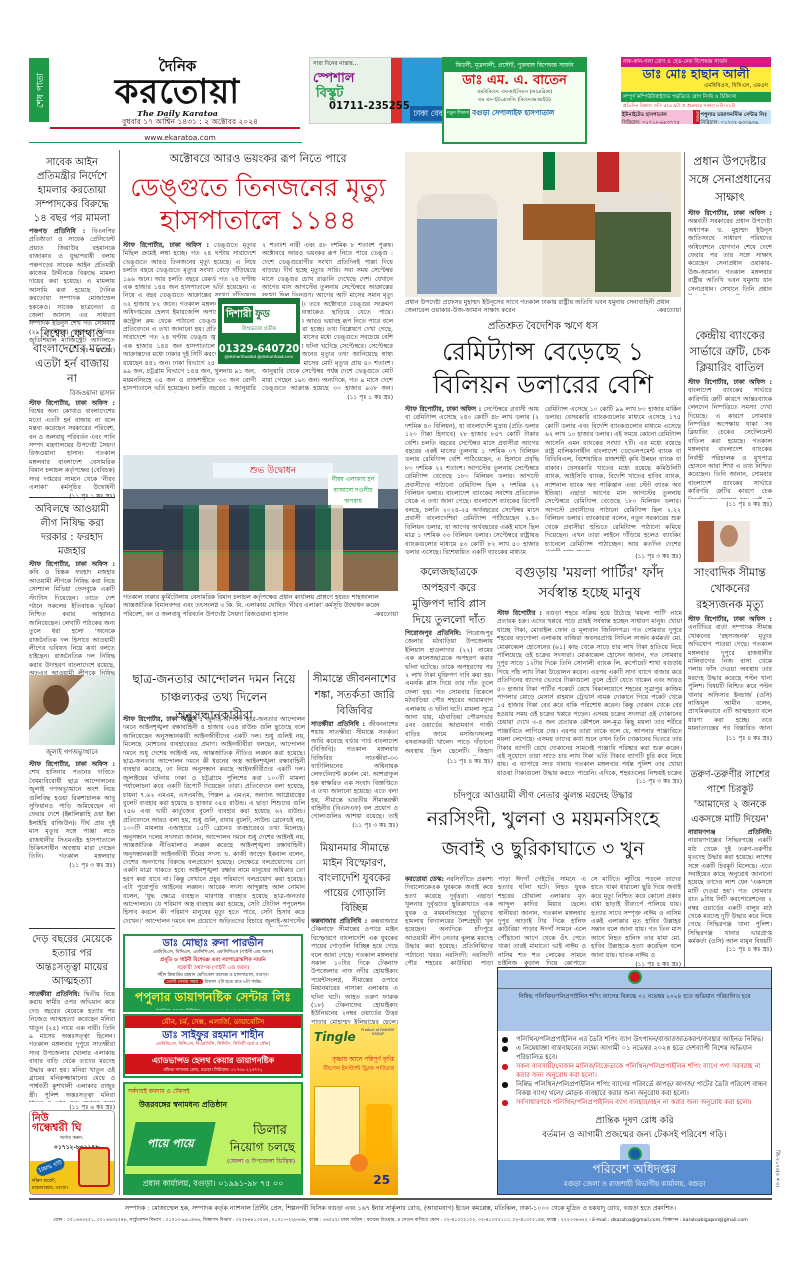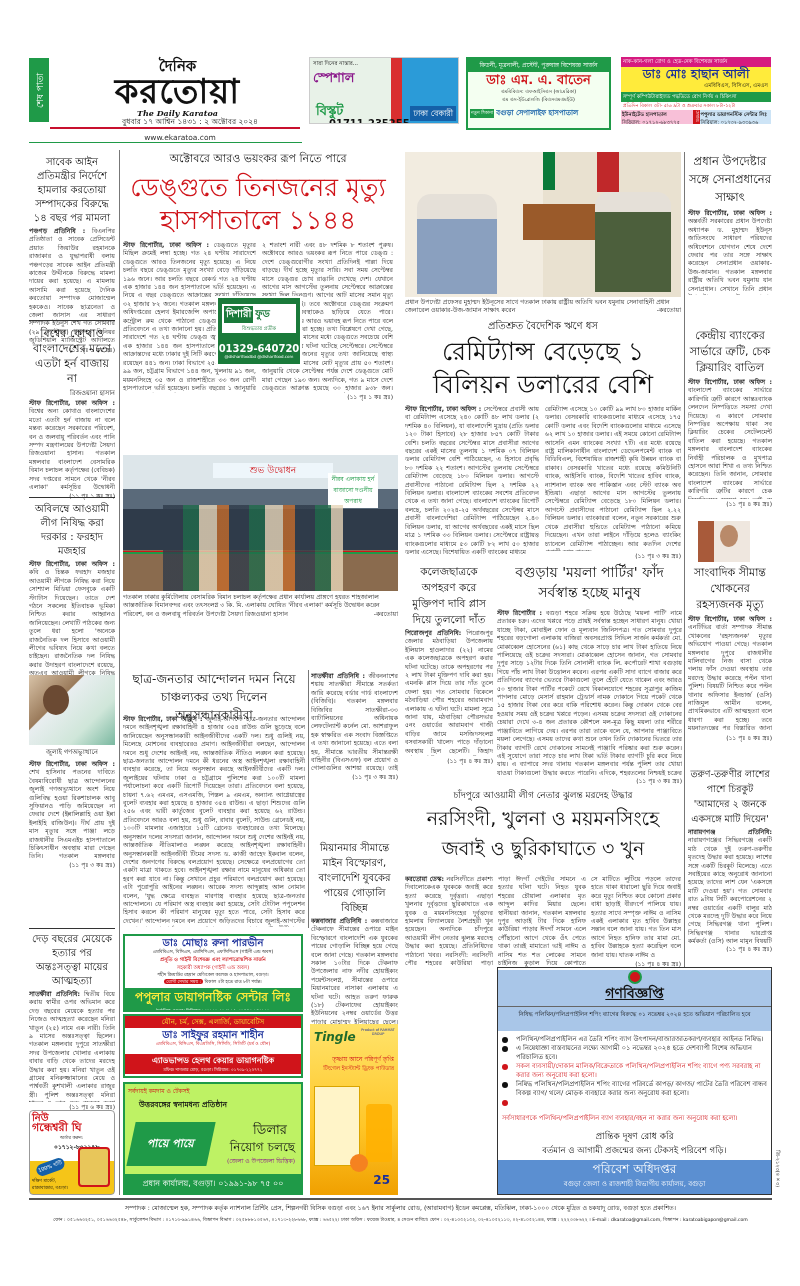--- a/index.html
+++ b/index.html
@@ -29,25 +29,25 @@
   <div class="serif" style="font-size:8px;font-style:italic;font-weight:bold;">The Daily Karatoa</div>
 </div>
 <div class="abs" style="left:90px;top:116px;width:200px;text-align:center;font-size:7.5px;">বুধবার ১৭ আশ্বিন ১৪৩১ : ২ অক্টোবর ২০২৪</div>
 <div class="abs rule" style="left:50px;top:127px;width:250px;height:2px;background:#c8102e;"></div>
 <div class="abs" style="left:130px;top:133px;width:100px;text-align:center;font-size:7.5px;color:#333;">www.ekaratoa.com</div>
 <div class="abs rule" style="left:29px;top:142px;width:273px;height:1px;background:#1f9a48;"></div>
 
 <div class="abs ad" style="left:309px;top:57px;width:150px;height:67px;background:linear-gradient(90deg,#e8f2e8 0 55%,#d92f2f 55% 62%,#2b9bd8 62%);border:1px solid #ccc;">
   <div style="font-size:5.5px;padding:2px 3px;">সারা দিনের নাস্তার...</div>
   <div style="font-size:13px;color:#8b1a8b;font-weight:bold;padding-left:3px;line-height:15px;">স্পেশাল</div>
-  <div style="font-size:13px;color:#1f9a48;font-weight:bold;padding-left:6px;line-height:15px;margin-top:18px;">বিস্কুট</div>
+  <div style="font-size:13px;color:#1f9a48;font-weight:bold;padding-left:6px;line-height:15px;">বিস্কুট</div>
   <div style="font-size:10px;font-weight:bold;padding-left:19px;">01711-235255</div>
   <div style="position:absolute;right:2px;bottom:2px;font-size:8px;color:#fff;background:#1560a8;padding:1px 3px;">ঢাকা বেকারী</div>
 </div>
-<div class="abs ad" style="left:466px;top:57px;width:145px;height:73px;border:2px solid #1f9a48;background:#f4fff1;">
+<div class="abs ad" style="left:442px;top:57px;width:145px;height:87px;border:2px solid #1f9a48;background:#f4fff1;">
   <div style="background:#1f9a48;color:#fff;font-size:6px;padding:1px 2px;text-align:center;">কিডনী, মূত্রনালী, প্রস্টেট, পুরুষাঙ্গ বিশেষজ্ঞ সার্জন</div>
   <div style="color:#d0141a;font-size:13px;text-align:center;font-weight:bold;line-height:16px;">ডাঃ এম. এ. বাতেন</div>
   <div style="font-size:4.8px;text-align:center;">এমবিবিএস: এফআইসিএস (আমেরিকা)</div>
   <div style="font-size:4.8px;text-align:center;">এম এস-ইউরোলজি (বিএসএমএমইউ)</div>
   <div style="display:flex;align-items:center;gap:2px;margin-top:3px;padding:0 2px;">
     <span style="background:#1f9a48;color:#fff;font-size:4.5px;padding:1px;">নতুন ঠিকানা</span>
     <span style="font-size:7px;color:#1560a8;font-weight:bold;">বগুড়া সেপালাইফ হাসপাতাল</span>
   </div>
 </div>
 <div class="abs ad" style="left:621px;top:57px;width:150px;height:67px;background:#ffeb3b;">
@@ -152,20 +152,21 @@
   <h2 class="hl" style="font-size:12px;line-height:18px;">ছাত্র-জনতার আন্দোলন দমন নিয়ে</h2>
   <h2 class="hl" style="font-size:12px;line-height:18px;">চাঞ্চল্যকর তথ্য দিলেন অনুসন্ধানকারীরা</h2>
 </div>
 <div class="abs txt" style="left:123px;top:715px;width:182px;height:212px;">
   <b>স্টাফ রিপোর্টার, ঢাকা অফিস :</b> <span>জুলাই-আগস্টে ছাত্র-জনতার আন্দোলন দমনে আইনশৃঙ্খলা রক্ষাবাহিনী ৪ হাজার ৩৫৪ রাউন্ড গুলি ছুড়েছে বলে জানিয়েছেন অনুসন্ধানকারী আইনজীবীদের একটি দল। শুধু গুলিই নয়, মিলেছে মোশনের ব্যবহারেরও প্রমাণ। আইনজীবীরা বলছেন, আন্দোলন দমনে শুধু দেশের আইনই নয়, আন্তর্জাতিক নীতিও লঙ্ঘন করা হয়েছে। ছাত্র-জনতার আন্দোলন দমনে কী ধরনের অস্ত্র আইনশৃঙ্খলা রক্ষাবাহিনী ব্যবহার করেছে, তা নিয়ে অনুসন্ধান করছে আইনজীবীদের একটি দল। জুলাইয়ের ঘটনায় ঢাকা ও চট্টগ্রামে পুলিশের করা ১০০টি মামলা পর্যালোচনা করে একটি রিপোর্ট দিয়েছেন তারা। প্রতিবেদনে বলা হয়েছে, চায়না ৭.৬২ এমএম, এসএমজি, পিস্তল ৯ এমএম, অন্যান্য আগ্নেয়াস্ত্রের বুলেট ব্যবহার করা হয়েছে ৪ হাজার ৩৫৪ রাউন্ড। এ ছাড়া শিশুদের গুলি ২৫৬ এবং ভারী কার্তুজের বুলেট ব্যবহার করা হয়েছে ৬২ রাউন্ড। প্রতিবেদনে আরও বলা হয়, শুধু গুলি, রাবার বুলেট, সাউন্ড গ্রেনেডই নয়, ১০০টি মামলার এজাহারে ১৫টি গ্রেনেড ব্যবহারেরও তথ্য মিলেছে। অনুসন্ধান দলের সদস্যরা জানান, আন্দোলন দমনে শুধু দেশের আইনই নয়, আন্তর্জাতিক নীতিমালাও লঙ্ঘন করেছে আইনশৃঙ্খলা রক্ষাবাহিনী। অনুসন্ধানকারী আইনজীবী টিমের সদস্য ড. কাজী জাহেদ ইকবাল বলেন, দেশের জনগণের বিরুদ্ধে বলপ্রয়োগ হয়েছে। সেক্ষেত্রে বলপ্রয়োগের তো একটা মাত্রা থাকতে হবে। আইনশৃঙ্খলা রক্ষার নামে মানুষের অধিকার তো হরণ করা যাবে না। কিন্তু সেখানে প্রচুর পরিমাণে বলপ্রয়োগ করা হয়েছে। এটা পুরোপুরি আইনের লঙ্ঘন। আরেক সদস্য আব্দুল্লাহ আল নোমান বলেন, 'যুদ্ধ ক্ষেত্রে ব্যবহৃত মারণাস্ত্র ব্যবহার হয়েছে ছাত্র-জনতার আন্দোলনে। যে পরিমাণ অস্ত্র ব্যবহার করা হয়েছে, সেটা টোটাল পপুলেশন হিসাব করলে কী পরিমাণ মানুষের মৃত্যু হতে পারে, সেটা হিসাব করে দেখেন।' আন্দোলন দমনে বল প্রয়োগে জড়িতদের বিচারে জুলাই-আগস্টের সব মামলার তথ্য পর্যায়ক্রমে তুলে ধরা হবে বলেও জানান আইনজীবীরা।</span>
 </div>
 
 <div class="abs rule" style="left:308px;top:670px;width:1px;height:258px;background:#777;"></div>
 
 <div class="abs" style="left:311px;top:670px;width:87px;">
+  <h3 class="hl" style="font-size:10.5px;line-height:16px;">সীমান্তে জীবননাশের শঙ্কা, সতর্কতা জারি বিজিবির</h3>
   <div class="txt" style="height:100px;margin-top:2px;"><b>সাতক্ষীরা প্রতিনিধি :</b> <span>জীবননাশের শঙ্কায় সাতক্ষীরা সীমান্তে সতর্কতা জারি করেছে বর্ডার গার্ড বাংলাদেশ (বিজিবি)। গতকাল মঙ্গলবার বিজিবির সাতক্ষীরা-৩৩ ব্যাটালিয়নের অধিনায়ক লেফটেন্যান্ট কর্নেল মো. আশরাফুল হক স্বাক্ষরিত এক সংবাদ বিজ্ঞপ্তিতে এ তথ্য জানানো হয়েছে। এতে বলা হয়, সীমান্তে ভারতীয় সীমান্তরক্ষী বাহিনীর (বিএসএফ) বল প্রয়োগ ও গোলাগুলির আশঙ্কা রয়েছে। তাই বাংলাদেশি নাগরিক অবৈধভাবে সীমান্ত অতিক্রম করলে বিএসএফ কর্তৃক জীবন</span></div>
   <div class="cont">(১১ পৃঃ ৩ কঃ দ্রঃ)</div>
 </div>
 <div class="abs" style="left:311px;top:840px;width:87px;">
   <h3 class="hl" style="font-size:10px;line-height:15px;">মিয়ানমার সীমান্তে মাইন বিস্ফোরণ, বাংলাদেশি যুবকের পায়ের গোড়ালি বিচ্ছিন্ন</h3>
   <div class="txt" style="height:110px;margin-top:2px;"><b>কক্সবাজার প্রতিনিধি :</b> <span>কক্সবাজারে টেকনাফে সীমান্তের ওপারে মাইন বিস্ফোরণে বাংলাদেশি এক যুবকের পায়ের গোড়ালি বিচ্ছিন্ন হয়ে গেছে বলে জানা গেছে। গতকাল মঙ্গলবার সকাল ১০টার দিকে টেকনাফ উপজেলার নাফ নদীর হোয়াইক্যং পয়েন্টসংলগ্ন, সীমান্তের ওপারে মিয়ানমারের নাসাকা এলাকায় এ ঘটনা ঘটে। আহত তরুণ ফারুক (১৮) টেকনাফের হোয়াইক্যং ইউনিয়নের ২নম্বর ওয়ার্ডের উত্তর পাড়ার মোহাম্মদ ইলিয়াছের ছেলে। হোয়াইক্যং ইউপি চেয়ারম্যান নুর আহমদ</span></div>
   <div class="cont">(১১ পৃঃ ৩ কঃ দ্রঃ)</div>
 </div>
 
 <div class="abs ad" style="left:123px;top:934px;width:180px;height:78px;border:2px solid #1f9a48;background:#fff;text-align:center;">
@@ -283,41 +284,40 @@
   <span>পাড়া ঈদগাঁ গেইটের সামনে এ হত্যার ঘটনা ঘটে। নিহত যুবক শহরের চৌয়ালা এলাকার মৃত আব্দুল কাদির মিয়ার ছেলে। স্থানীয়রা জানান, গতকাল মঙ্গলবার দুপুর আড়াই টার দিকে হানিফ কাউরিয়া পাড়ার ঈদগাঁ সামনে এলে পৌঁছানো আগে থেকে ওঁৎ পেতে থাকা তারই মামাতো ভাই নাঈম ও নাসিম শত শত লোকের সামনে চাইনিজ কুড়াল দিয়ে কোপাতে থাকে। একপর্যায়ে</span>
 </div>
 <div class="abs txt" style="left:591px;top:875px;width:90px;height:84px;">
   <span>সে মাটিতে লুটিয়ে পড়লে তাদের হাতে থাকা ধারালো ছুরি দিয়ে জবাই করে মৃত্যু নিশ্চিত করে কোনো প্রকার বাধা ছাড়াই বীরদর্পে পালিয়ে যায়। হত্যার সাথে সম্পৃক্ত নাঈম ও নাসিম একই এলাকার মৃত হাবিব উল্লাহর সন্তান বলে জানা যায়। গত তিন মাস আগে নিহত হানিফ তার মামা মো. হাবিব উল্লাহকে হত্যা করেছিল বলে জানা যায়। ঘাতক নাঈম ও</span>
 </div>
 <div class="abs cont" style="left:610px;top:959px;width:71px;">(১১ পৃঃ ৪ কঃ দ্রঃ)</div>
 
 <div class="abs" style="left:497px;top:967px;width:275px;height:228px;border:1px solid #333;background:#fff;">
   <div style="background:#a9c6e8;height:61px;text-align:center;position:relative;">
     <div style="width:14px;height:14px;border-radius:50%;background:#d0141a;border:2px solid #1f9a48;margin:2px auto 0;"></div>
-    <div style="font-size:14px;font-weight:bold;text-decoration:underline;line-height:18px;">গণবিজ্ঞপ্তি</div>
     <div style="font-size:5.8px;border-top:1px solid #666;margin-top:4px;padding-top:2px;">নিষিদ্ধ পলিথিন/পলিপ্রপাইলিন শপিং ব্যাগের বিরুদ্ধে ০১ নভেম্বর ২০২৪ হতে অভিযান পরিচালিত হবে</div>
   </div>
   <div style="padding:4px 4px 0;">
     <div class="bullet">
         <span class="dot" style="background:#111;"></span>
         <span>পলিথিন/পলিপ্রপাইলিন এর তৈরি শপিং ব্যাগ উৎপাদন/বাজারজাতকরণ/ব্যবহার আইনত নিষিদ্ধ।</span>
       </div>
     <div class="bullet">
         <span class="dot" style="background:#111;"></span>
         <span>এ নিষেধাজ্ঞা বাস্তবায়নের লক্ষ্যে আগামী ০১ নভেম্বর ২০২৪ হতে দেশব্যাপী বিশেষ অভিযান পরিচালিত হবে।</span>
       </div>
     <div class="bullet" style="color:#d0141a;">
         <span class="dot" style="background:#d0141a;"></span>
         <span>সকল ব্যবসায়ী/দোকান মালিক/বিক্রেতাকে পলিথিন/পলিপ্রপাইলিন শপিং ব্যাগে পণ্য সরবরাহ না করার জন্য অনুরোধ করা হলো।</span>
       </div>
     <div class="bullet">
         <span class="dot" style="background:#111;"></span>
         <span>নিষিদ্ধ পলিথিন/পলিপ্রপাইলিন শপিং ব্যাগের পরিবর্তে কাপড়/ কাগজ/ পাটের তৈরি পরিবেশ বান্ধব বিকল্প ব্যাগ/ থলে/ মোড়ক ব্যবহারে করার জন্য অনুরোধ করা হলো।</span>
       </div>
-    <div class="bullet" style="color:#d0141a;flex-direction:column;">
+    <div class="bullet" style="color:#d0141a;">
         <span class="dot" style="background:#d0141a;"></span>
         <span>সর্বসাধারণকে পলিথিন/পলিপ্রপাইলিন ব্যাগ ব্যবহার/বহন না করার জন্য অনুরোধ করা হলো।</span>
       </div>
   </div>
   <div style="text-align:center;font-size:9px;margin-top:6px;">প্রান্তিক দূষণ রোধ করি</div>
   <div style="text-align:center;font-size:8.5px;">বর্তমান ও আগামী প্রজন্মের জন্য টেকসই পরিবেশ গড়ি।</div>
   <div style="width:30px;height:20px;margin:2px auto;background:#a9c6e8;border-radius:3px;position:relative;">
     <div style="position:absolute;left:8px;top:3px;width:14px;height:14px;border-radius:50%;background:#1a5aa8;border:2px solid #1f9a48;"></div>
   </div>
   <div style="position:absolute;left:0;right:0;bottom:0;height:34px;background:#5b8fd1;color:#fff;text-align:center;">

